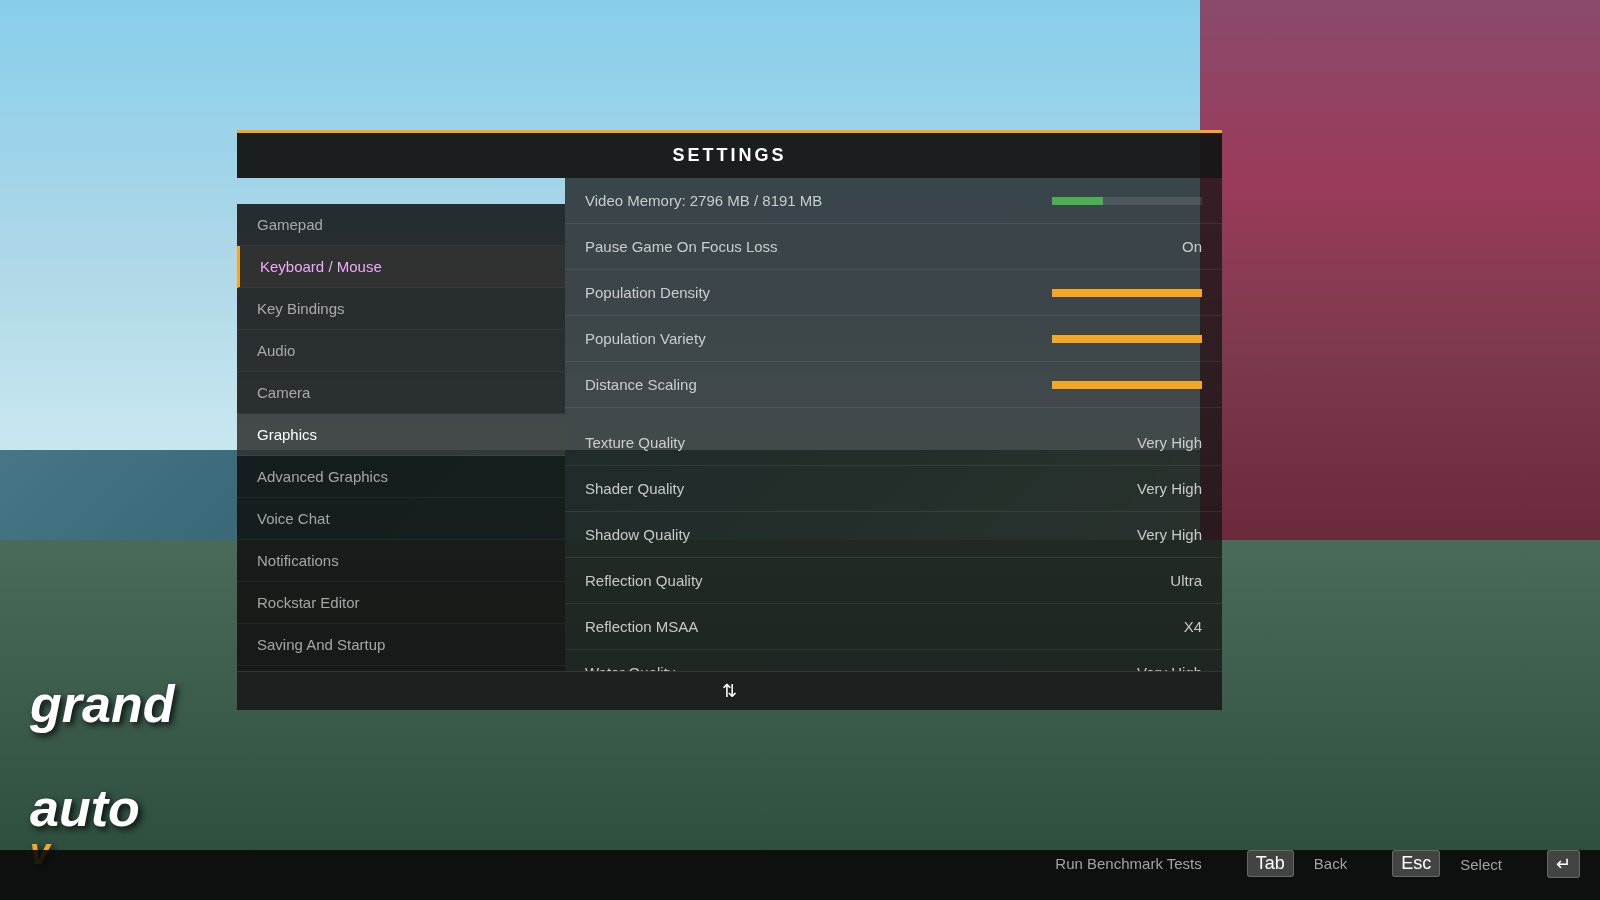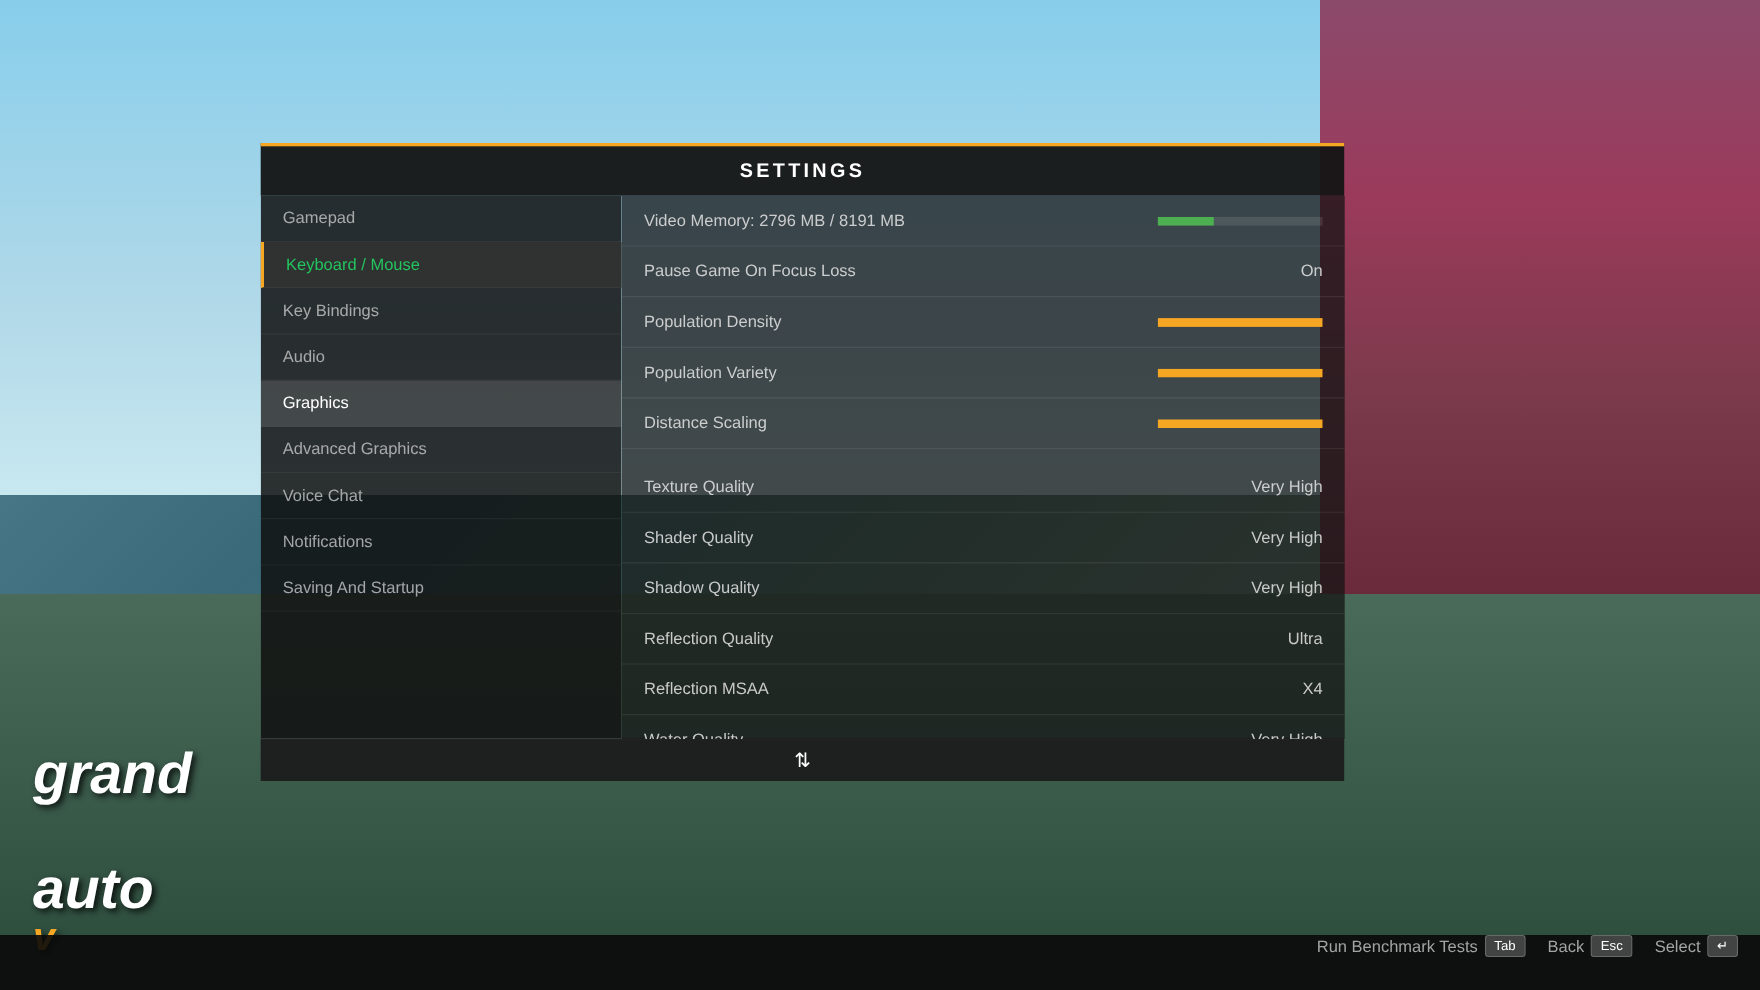--- a/index.html
+++ b/index.html
@@ -89,35 +89,36 @@
       display: flex;
       flex: 1;
       overflow: hidden;
     }
 
     
     .sidebar {
       width: 328px;
       background: rgba(15, 15, 15, 0.85);
       flex-shrink: 0;
+      margin-top: 26px;
     }
     .sidebar-item {
       padding: 12px 20px;
       color: rgba(200, 200, 200, 0.8);
       font-size: 15px;
       cursor: pointer;
       border-bottom: 1px solid rgba(255,255,255,0.05);
     }
     .sidebar-item.active {
       background: rgba(255,255,255,0.12);
       color: white;
     }
     .sidebar-item.highlighted {
       background: rgba(50,50,50,0.9);
-      color: #22c55e;
+      color: #f0abfc;
       border-left: 3px solid #f5a623;
     }
 
     
     .content {
       flex: 1;
       background: rgba(20, 20, 20, 0.75);
       overflow-y: auto;
       overflow-x: hidden;
     }
@@ -195,23 +196,24 @@
       margin-left: 20px;
     }
     .toolbar-btn-label {
       color: rgba(180,180,180,0.9);
       font-size: 15px;
     }
     .toolbar-btn-key {
       background: rgba(80,80,80,0.8);
       color: white;
       padding: 2px 8px;
-      font-size: 12px;
+      font-size: 18px;
       border-radius: 3px;
       border: 1px solid rgba(255,255,255,0.2);
+      margin-left: 39px;
     }
     .toolbar-btn-key.select-key {
       background: rgba(80,80,80,0.8);
       color: white;
     }
   </style>
 </head>
 <body>
 
 <div class="bg">
@@ -231,24 +233,26 @@
   <div class="settings-title-bar">
     <span class="settings-title">SETTINGS</span>
   </div>
   <div class="settings-body">
 
     <div class="sidebar" id="sidebar-container">
         <div class="sidebar-item">Gamepad</div>
         <div class="sidebar-item highlighted">Keyboard / Mouse</div>
         <div class="sidebar-item">Key Bindings</div>
         <div class="sidebar-item">Audio</div>
+        <div class="sidebar-item">Camera</div>
         <div class="sidebar-item active">Graphics</div>
         <div class="sidebar-item">Advanced Graphics</div>
         <div class="sidebar-item">Voice Chat</div>
         <div class="sidebar-item">Notifications</div>
+        <div class="sidebar-item">Rockstar Editor</div>
         <div class="sidebar-item">Saving And Startup</div>
       </div>
 
     <div class="content" id="content-container">
     <div class="content-row">
           <span class="content-row-label">Video Memory: 2796 MB / 8191 MB</span>
           <div class="bar-container">
             <div class="bar-fill green" style="width: 34%;"></div>
           </div>
         </div>

